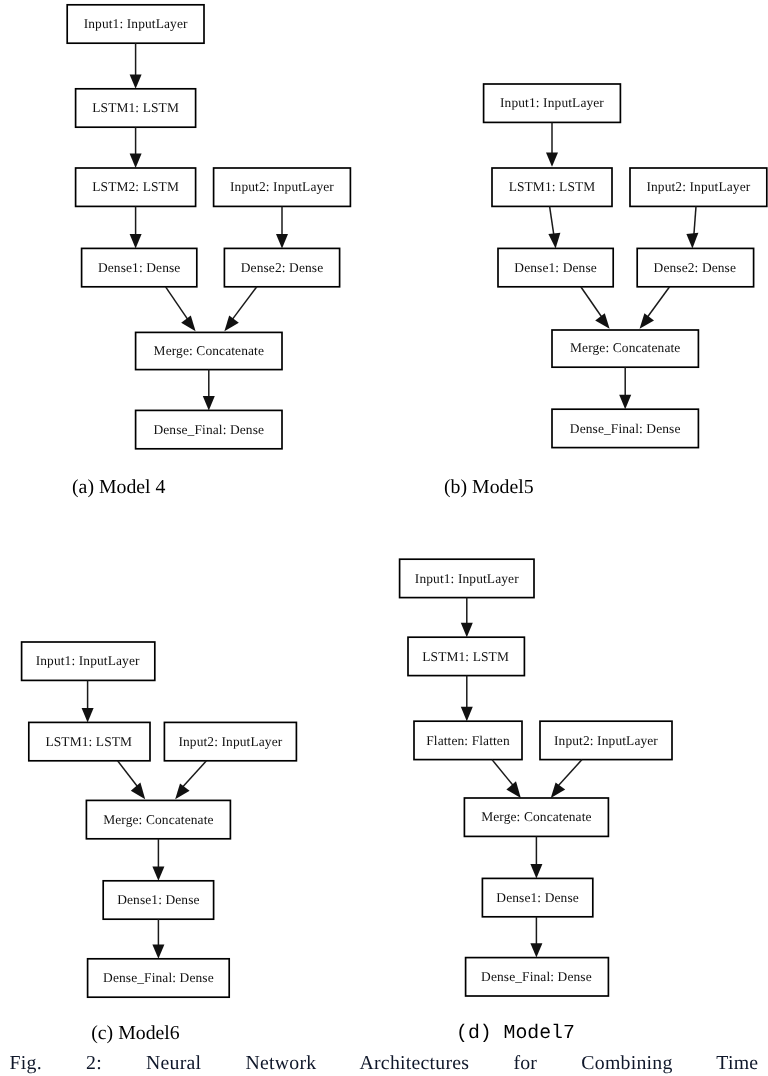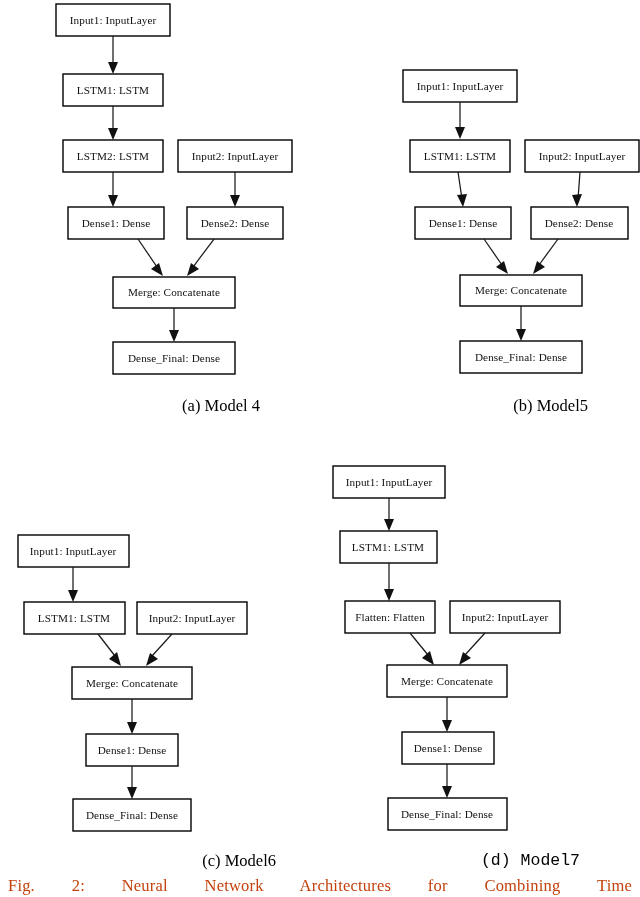--- a/index.html
+++ b/index.html
@@ -45,32 +45,32 @@
   }
   svg.diagram .edge-head {
     fill: #111111;
     stroke: none;
   }
   .subcaption {
     position: absolute;
     font-family: "Liberation Serif", "DejaVu Serif", serif;
     font-size: 16.5px;
     color: #000000;
-    text-align: right;
+    text-align: left;
     white-space: nowrap;
   }
   #fig-caption {
     position: absolute;
     left: 8px;
     top: 876px;
     width: 624px;
     font-family: "Liberation Serif", "DejaVu Serif", serif;
     font-size: 16.5px;
     line-height: 20px;
-    color: #c2410c;
+    color: #0f172a;
     text-align: justify;
     text-align-last: justify;
     white-space: nowrap;
     overflow: hidden;
     letter-spacing: 0.2px;
   }
 </style>
 </head>
 <body>
 
@@ -188,21 +188,21 @@
       <line class="edge-line" x1="201" y1="306" x2="201" y2="333"></line>
       <polygon class="edge-head" points="201,341 196,329 206,329"></polygon>
     </g>
     <g>
       <rect class="node-box" x="140" y="341" width="122" height="32"></rect>
       <text class="node-label" x="201" y="358">Dense_Final: Dense</text>
     </g>
   </svg>
 
   <div class="subcaption" style="left:60px; top:396px; width:200px;">(a) Model 4</div>
-  <div class="subcaption" style="left:388px; top:396px; width:200px;">(b) Model5</div>
+  <div class="subcaption" style="left:370px; top:396px; width:200px;">(b) Model5</div>
 
   <svg class="diagram" style="left:0px; top:440px;" width="320" height="410" viewBox="0 0 320 410">
     <g>
       <rect class="node-box" x="18" y="95" width="111" height="32"></rect>
       <text class="node-label" x="73" y="112">Input1: InputLayer</text>
     </g>
     <g>
       <line class="edge-line" x1="73" y1="127" x2="73" y2="154"></line>
       <polygon class="edge-head" points="73,162 68,150 78,150"></polygon>
     </g>

